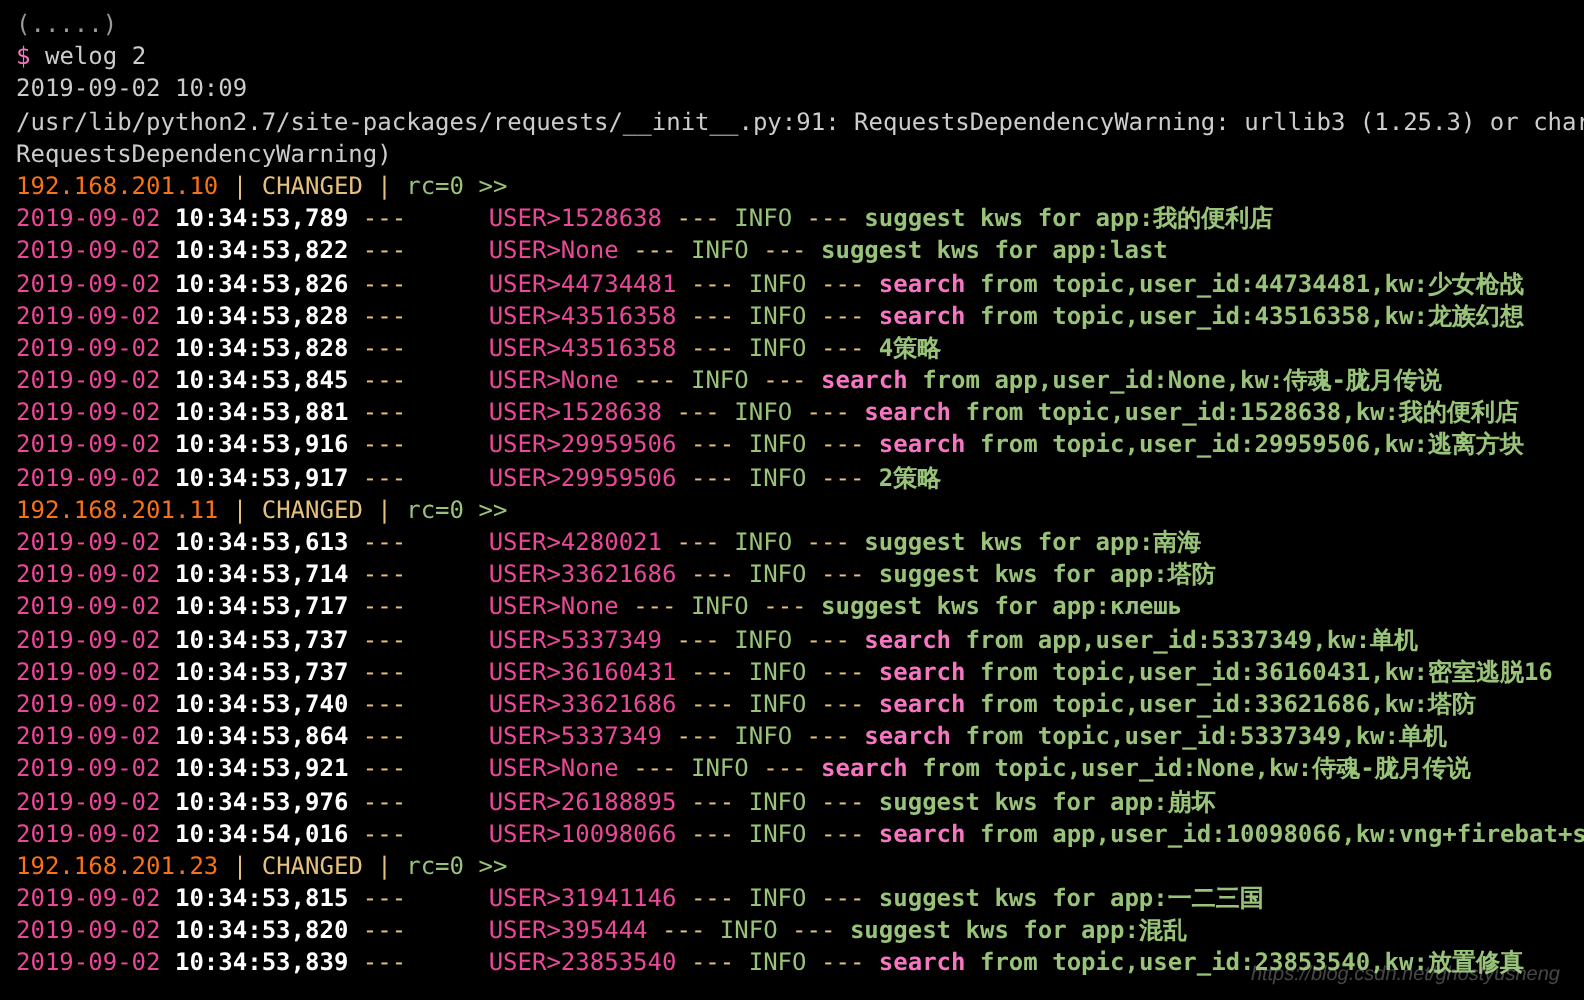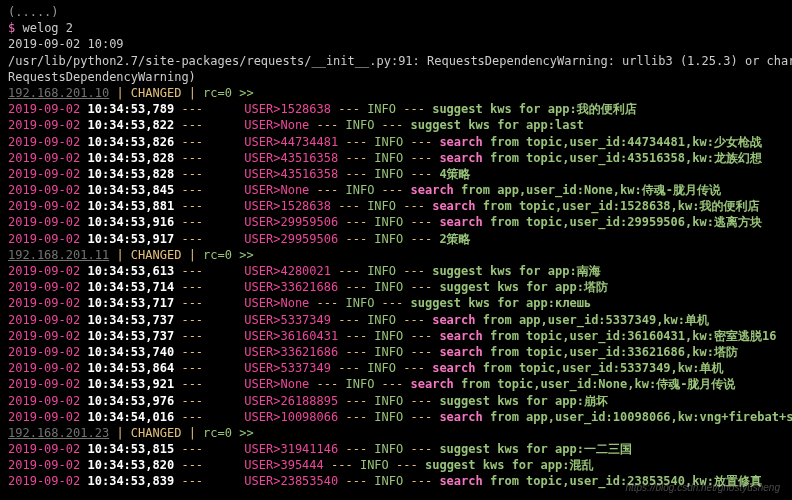--- a/index.html
+++ b/index.html
@@ -12,21 +12,21 @@
     line-height: 1.35;
     white-space: nowrap;
     width: 792px;
     height: 500px;
     overflow: hidden;
     box-sizing: border-box;
   }
   .prompt-sym { color: #f676c2; }
   .cmd { color: #ccc; }
   .warn { color: #ccc; }
-  .host { color: #737373; text-decoration: underline; }
+  .host { color: #f97316; }
   .changed { color: #e5c07b; }
   .rc { color: #98c379; }
   .date { color: #ec4899; }
   .time { color: #fff; font-weight: bold; text-align: right; }
   .sep { color: #e5c07b; }
   .user { color: #ec4899; margin-left: 34px; }
   .lvl { color: #98c379; }
   .msg { color: #98c379; font-weight: bold; }
   .search { color: #f676c2; font-weight: bold; }
   .watermark {

